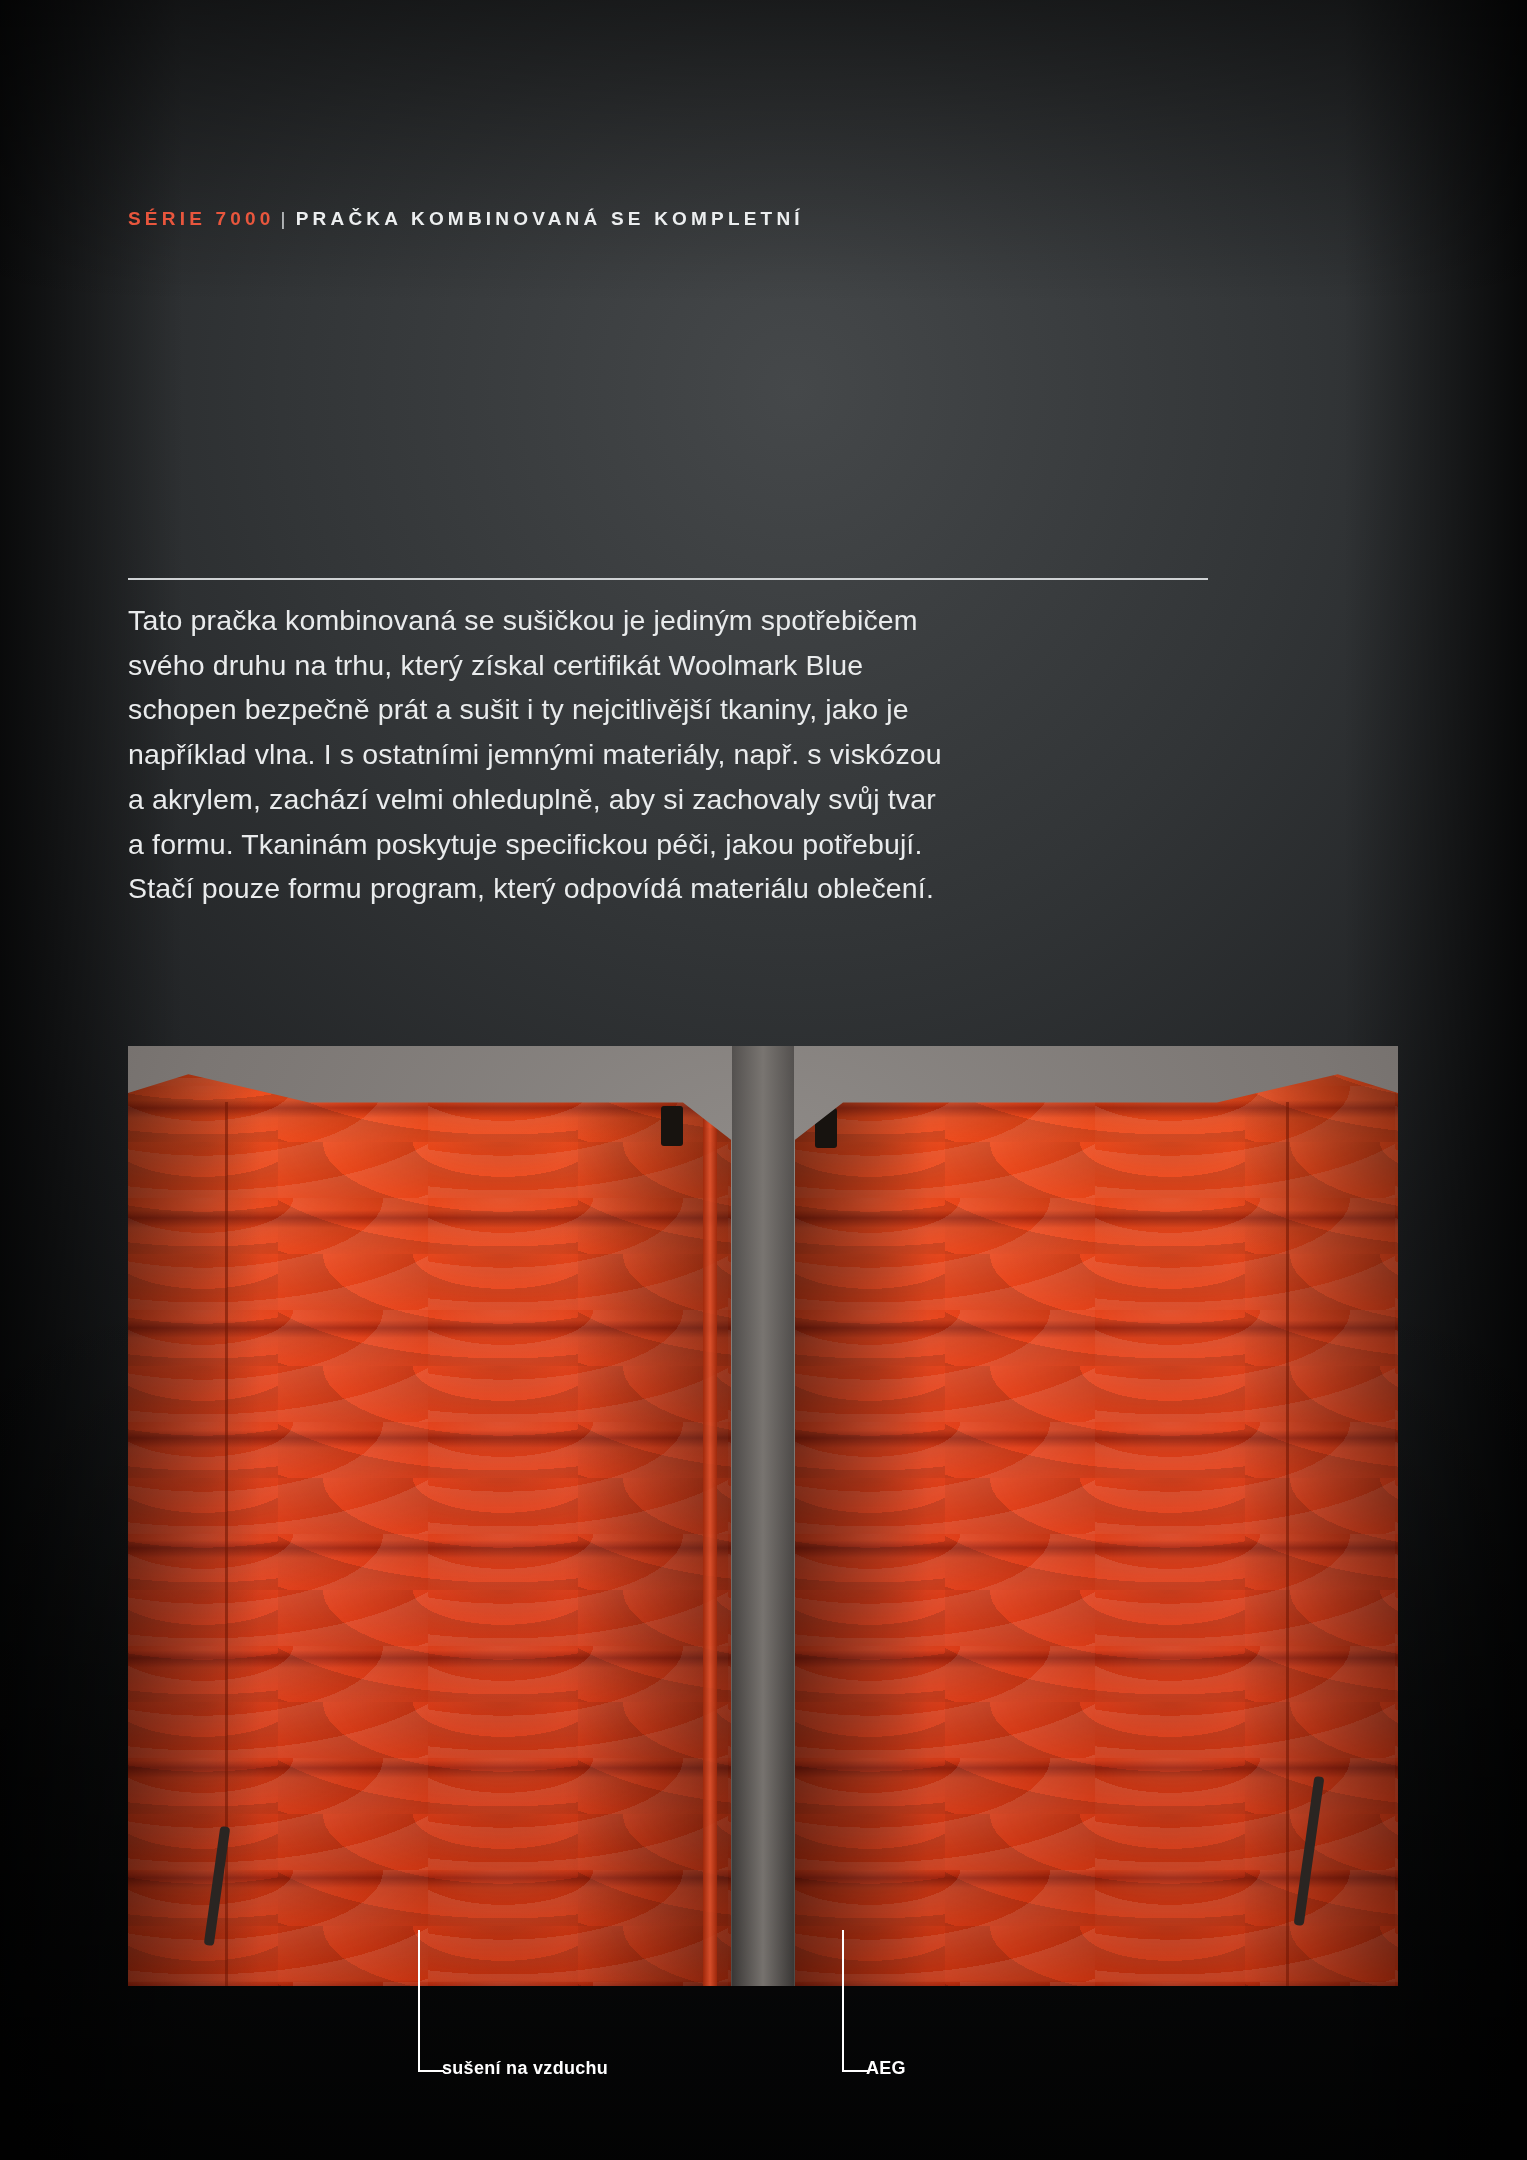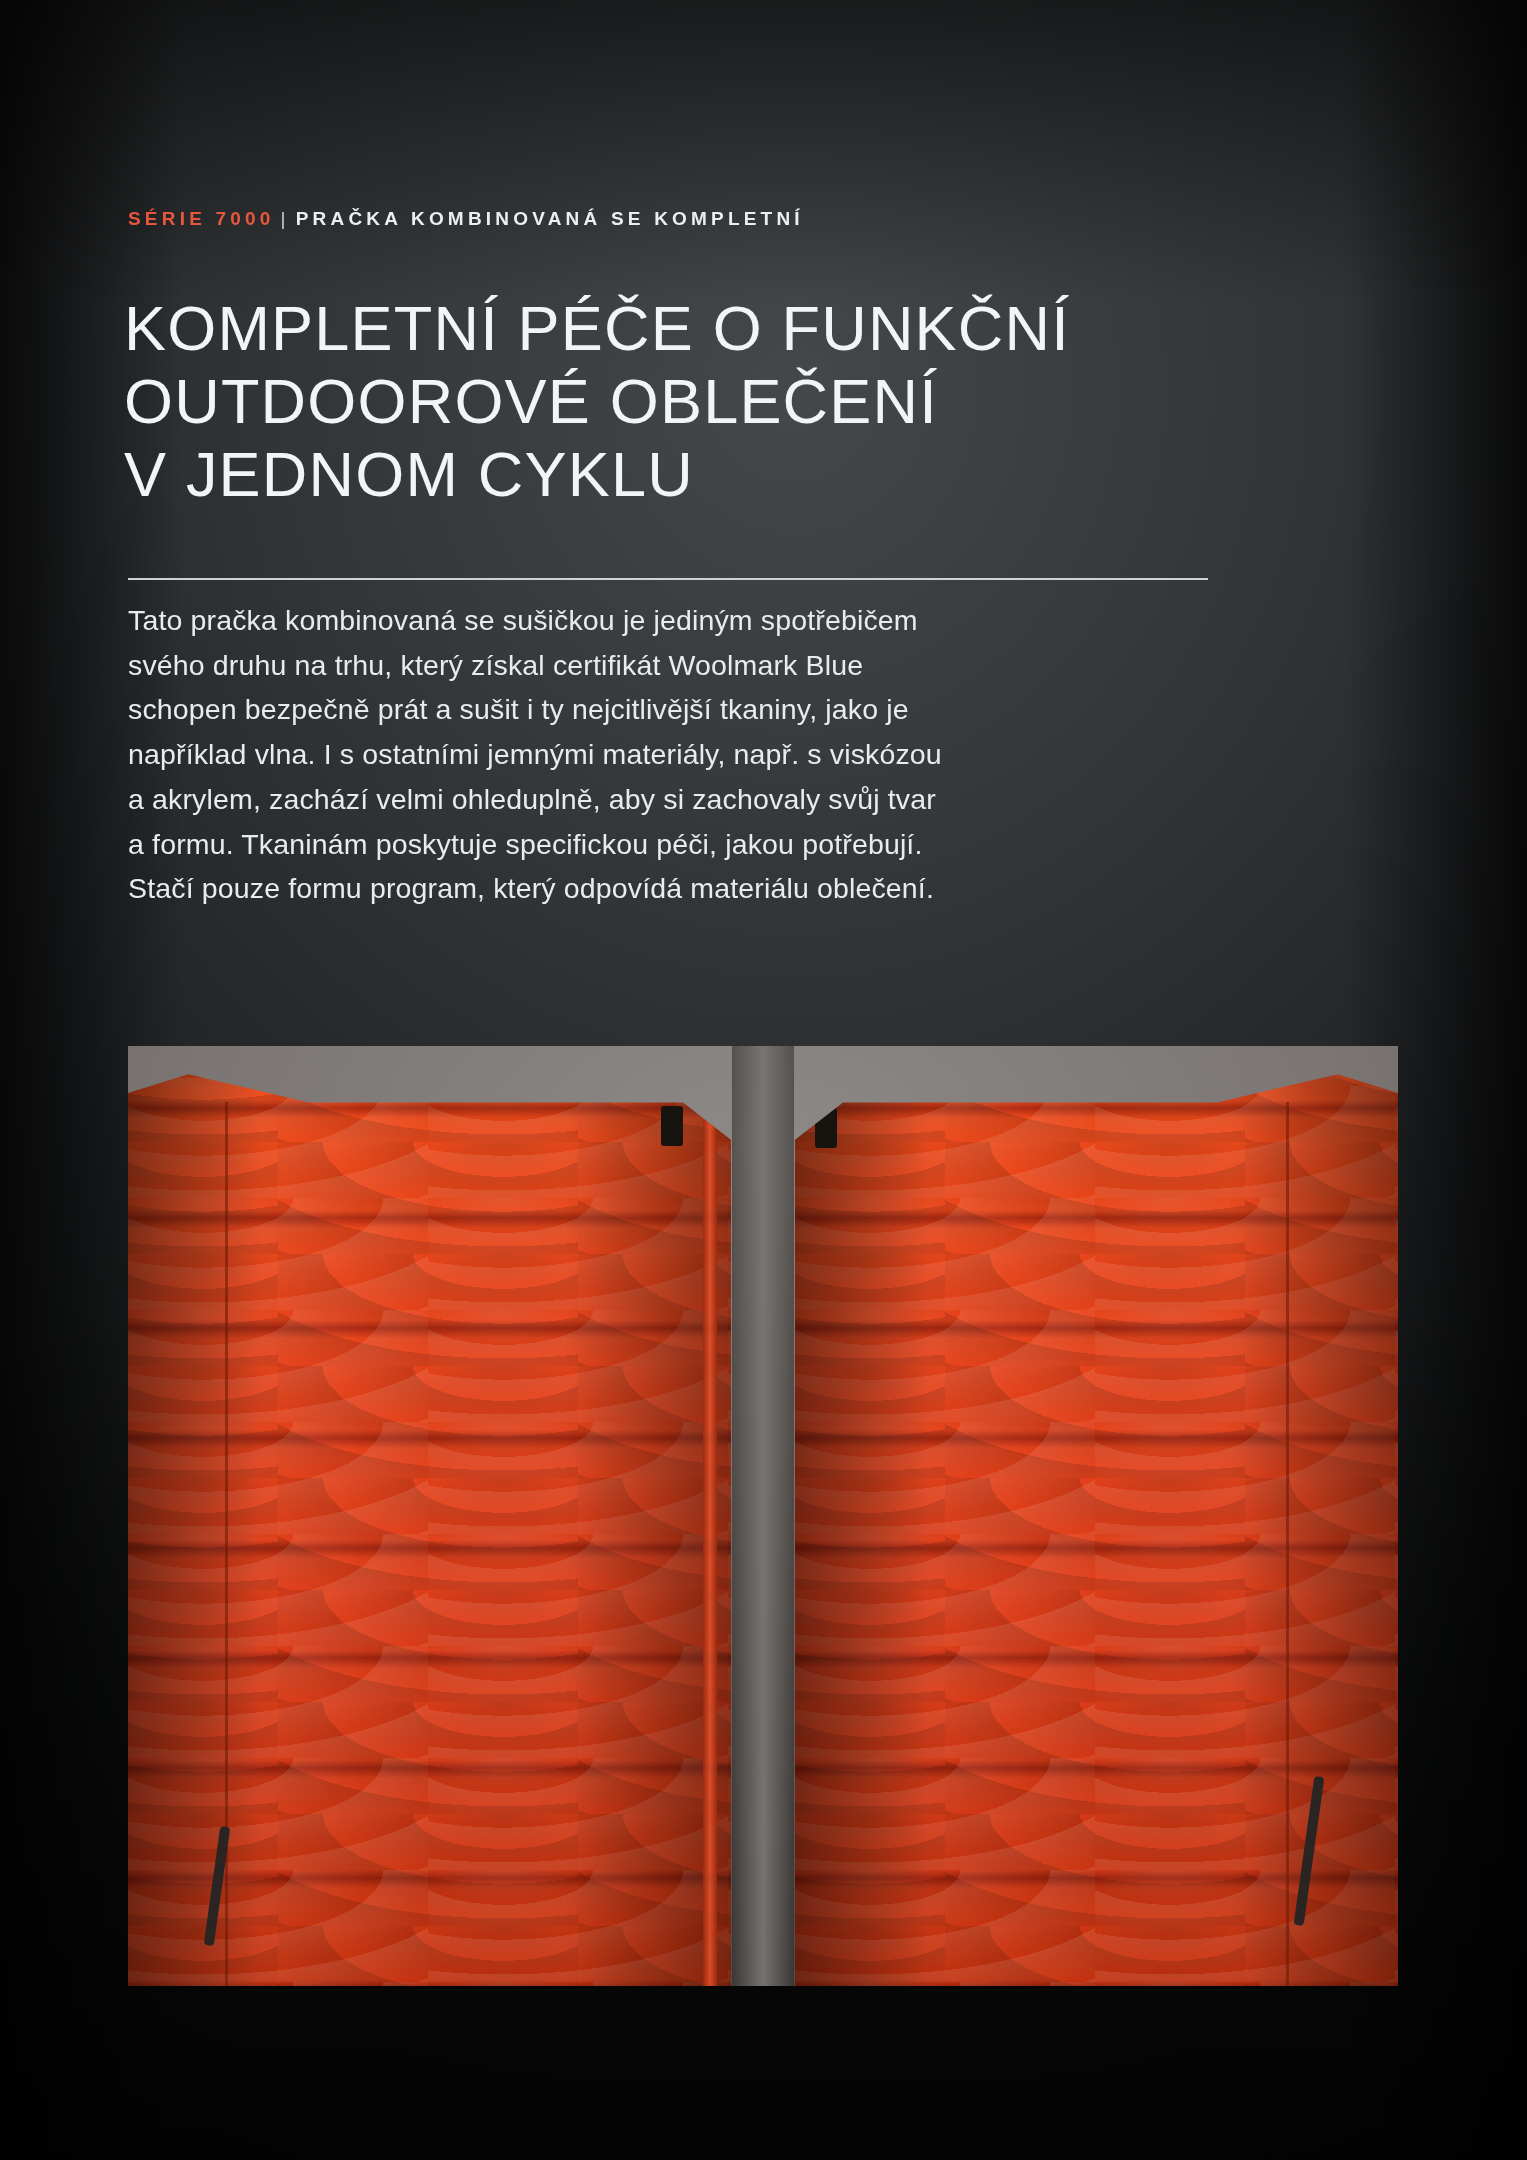--- a/index.html
+++ b/index.html
@@ -246,25 +246,20 @@
 <body>
 
 <div class="page">
 
   <div class="content">
 
     <div class="eyebrow">
       <span class="series">SÉRIE 7000</span><span class="divider">|</span><span class="subtitle">PRAČKA KOMBINOVANÁ SE KOMPLETNÍ</span>
     </div>
 
-    <h1 class="headline">
-      <span class="line">KOMPLETNÍ PÉČE O FUNKČNÍ</span>
-      <span class="line">OUTDOOROVÉ OBLEČENÍ</span>
-      <span class="line">V JEDNOM CYKLU</span>
-    </h1>
 
     <div class="rule"></div>
 
     <div class="body-copy">
       <span class="line">Tato pračka kombinovaná se sušičkou je jediným spotřebičem</span>
       <span class="line">svého druhu na trhu, který získal certifikát Woolmark Blue</span>
       <span class="line">schopen bezpečně prát a sušit i ty nejcitlivější tkaniny, jako je</span>
       <span class="line">například vlna. I s ostatními jemnými materiály, např. s viskózou</span>
       <span class="line">a akrylem, zachází velmi ohleduplně, aby si zachovaly svůj tvar</span>
       <span class="line">a formu. Tkaninám poskytuje specifickou péči, jakou potřebují.</span>
@@ -291,14 +286,21 @@
       <div class="quilt2"></div>
       <div class="shade-left"></div>
       <div class="sleeve-seam" style="right:18%;"></div>
       <div class="tab" style="left:20px; top:62px;"></div>
       <div class="pocket-zip" style="right:14%; bottom:60px; height:150px;"></div>
     </div>
 
     <div class="gap"></div>
   </div>
 
+  <div class="callouts">
+    <div class="leader leader-1"></div>
+    <div class="callout callout-1">sušení na vzduchu</div>
+
+    <div class="leader leader-2"></div>
+    <div class="callout callout-2">AEG</div>
+  </div>
 
 </div>
 
 </body></html>

